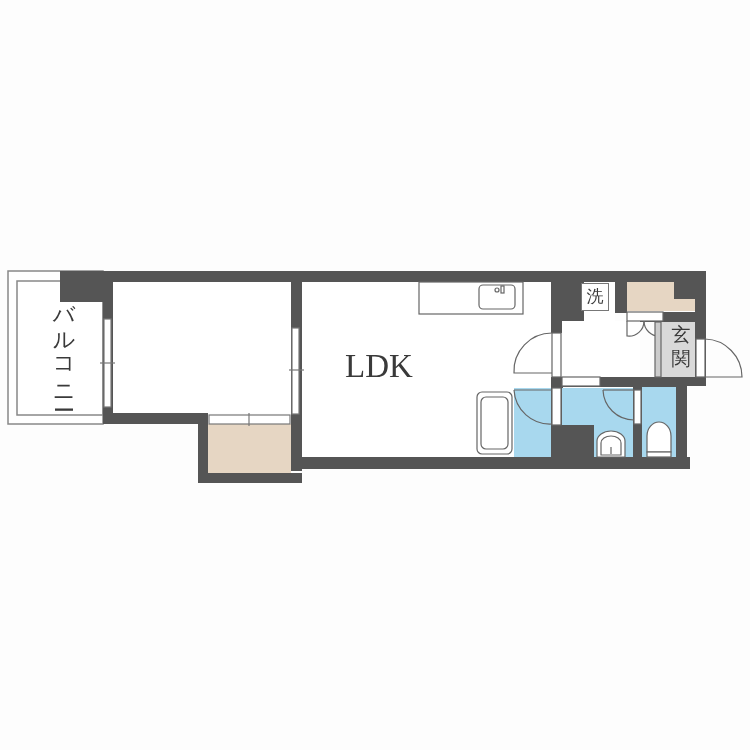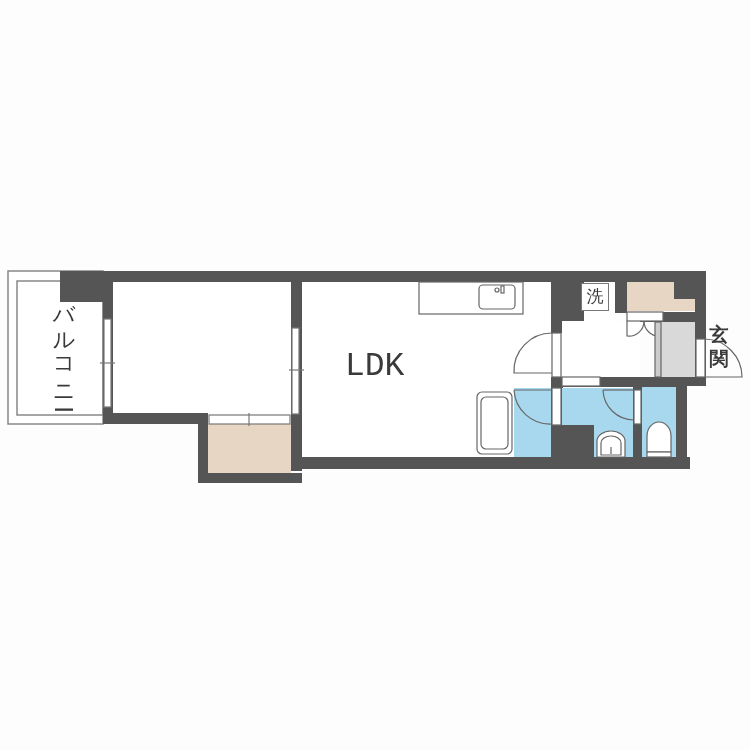--- a/index.html
+++ b/index.html
@@ -7,33 +7,33 @@
       width: 750px; height: 750px; position: relative; overflow: hidden;
       background: #fdfdfd;
       font-family: "DejaVu Sans", "Liberation Sans", sans-serif;
     }
     .plan { position: absolute; left: 0; top: 0; width: 750px; height: 750px; }
     .label {
       position: absolute; color: #3a3a3a; white-space: nowrap;
       font-family: "DejaVu Sans", sans-serif;
     }
     .label-western { left: 156px; top: 322px; font-size: 34px; letter-spacing: 2px; }
-    .label-ldk { left: 345px; top: 348px; font-size: 33px; font-family: Liberation Mono, monospace; }
+    .label-ldk { left: 345px; top: 348px; font-size: 33px; font-family: Liberation Serif, serif; }
     .label-balcony {
       left: 51px; top: 290px; font-size: 22px; width: 26px;
       writing-mode: vertical-rl; line-height: 26px; letter-spacing: 2px;
     }
     .label-wash {
       left: 581px; top: 283px; width: 28px; height: 28px; box-sizing: border-box;
       border: 1.5px solid #777; background: #fff;
       font-size: 17px; text-align: center; line-height: 25px;
     }
     .label-entrance {
-      left: 704px; top: 322px; width: 30px; font-size: 19px; line-height: 24px;
-      text-align: center; white-space: normal; word-break: break-all; font-weight: bold;
+      left: 666px; top: 322px; width: 30px; font-size: 19px; line-height: 24px;
+      text-align: center; white-space: normal; word-break: break-all;
     }
   </style>
 </head>
 <body>
 
 <div class="plan">
   <svg width="750" height="750" viewBox="0 0 750 750" xmlns="http://www.w3.org/2000/svg">
 
     <g>
       <rect x="8" y="271" width="95" height="153" fill="#fff" stroke="#888" stroke-width="1.5"></rect>

